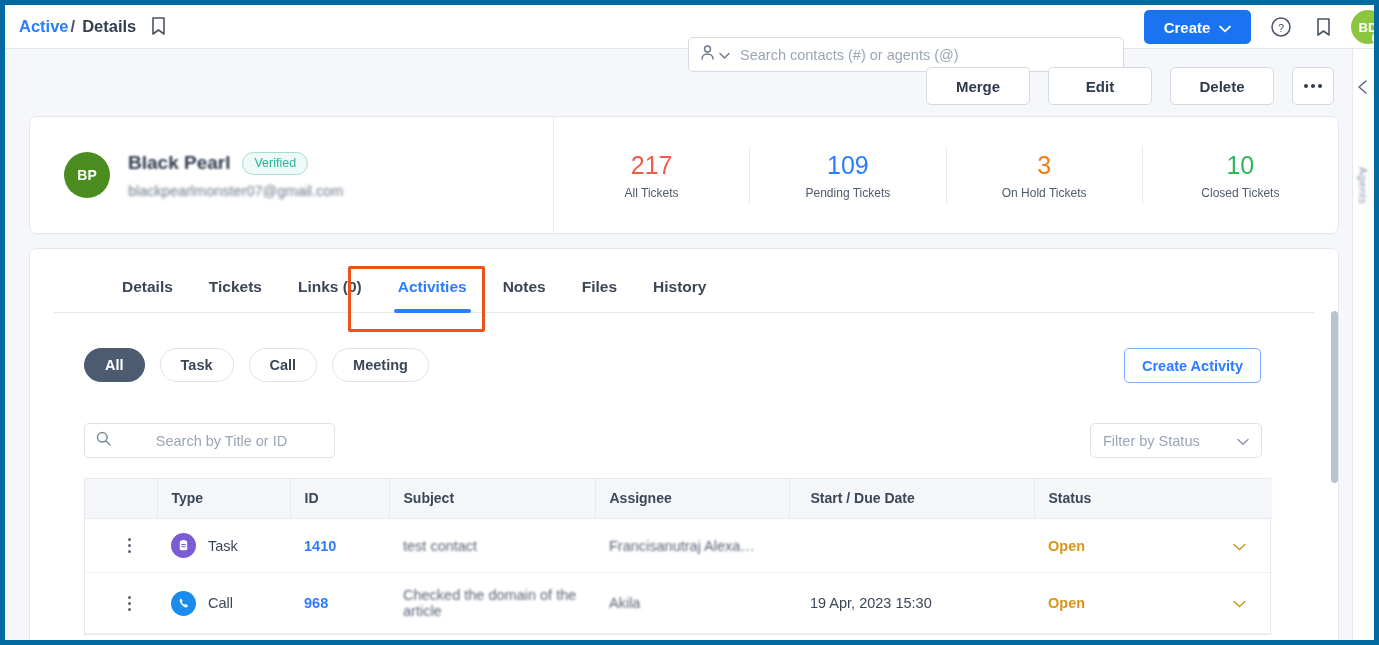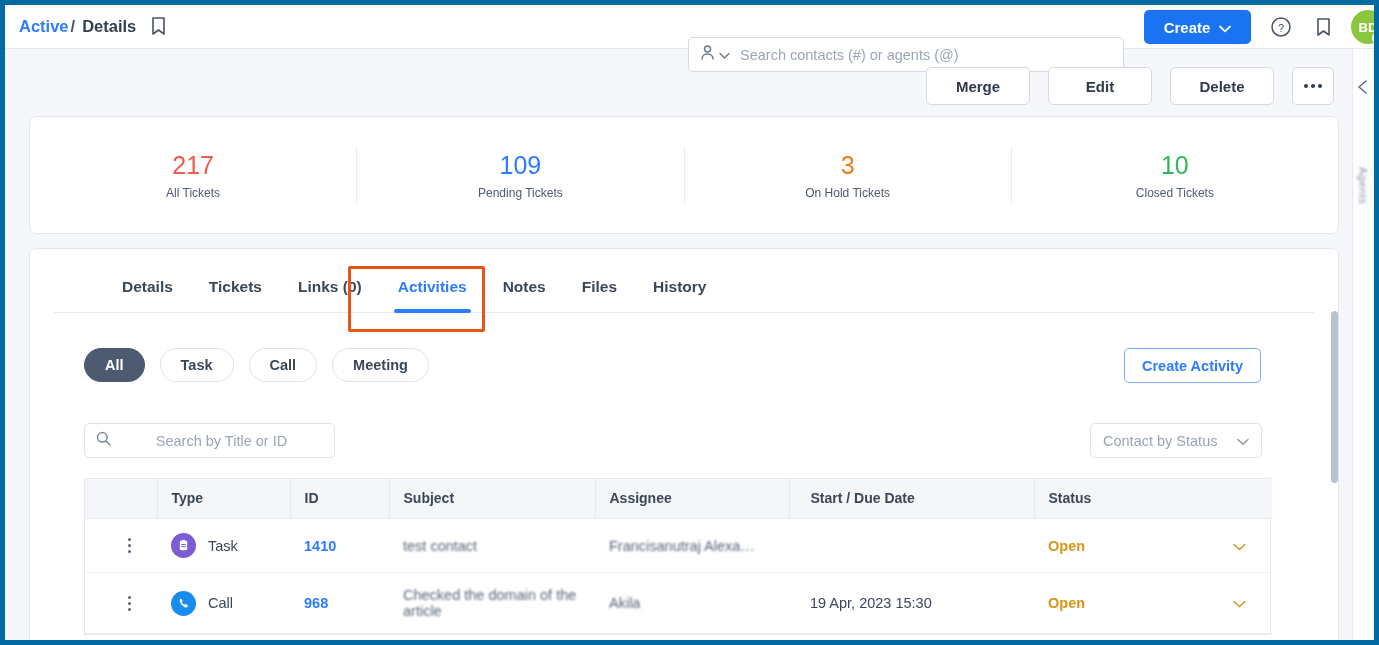--- a/index.html
+++ b/index.html
@@ -363,20 +363,32 @@
     <button class="act-btn">Edit</button>
     <button class="act-btn">Delete</button>
     <div class="act-more">
         <i></i>
         <i></i>
         <i></i>
       </div>
   </div>
 
   <div class="card" id="profile-card">
+    <div class="profile-left">
+      <div class="avatar-lg">
+        <span>BP</span>
+      </div>
+      <div>
+        <div class="pname-row">
+          <span class="pname">Black Pearl</span>
+          <span class="verified">Verified</span>
+        </div>
+        <div class="pemail">blackpearlmonster07@gmail.com</div>
+      </div>
+    </div>
     <div class="stats">
       <div class="stat">
         <div class="stat-num" id="stat0" style="color: rgb(240, 91, 74);">217</div>
         <div class="stat-lbl">All Tickets</div>
       </div>
       <div class="stat">
         <div class="stat-num" id="stat1" style="color: rgb(43, 124, 255);">109</div>
         <div class="stat-lbl">Pending Tickets</div>
       </div>
       <div class="stat">
@@ -440,21 +452,21 @@
     <span>
       <svg width="15" height="15" viewBox="0 0 15 15">
           <circle cx="6.3" cy="6.3" r="4.8" fill="none" stroke="#7b8799" stroke-width="1.5"></circle>
           <path d="M10 10l4 4" stroke="#7b8799" stroke-width="1.5" stroke-linecap="round"></path>
         </svg>
     </span>
     <input type="text" placeholder="Search by Title or ID" style="">
   </div>
 
   <div class="status-filter">
-    <span>Contact by Status</span>
+    <span>Filter by Status</span>
     <span>
       <svg width="12" height="8" viewBox="0 0 12 8">
           <path d="M1 1.5L6 6.3 11 1.5" fill="none" stroke="#8b95a6" stroke-width="1.4" stroke-linecap="round"></path>
         </svg>
     </span>
   </div>
 
   <div class="table-wrap">
     <table>
       <thead>

